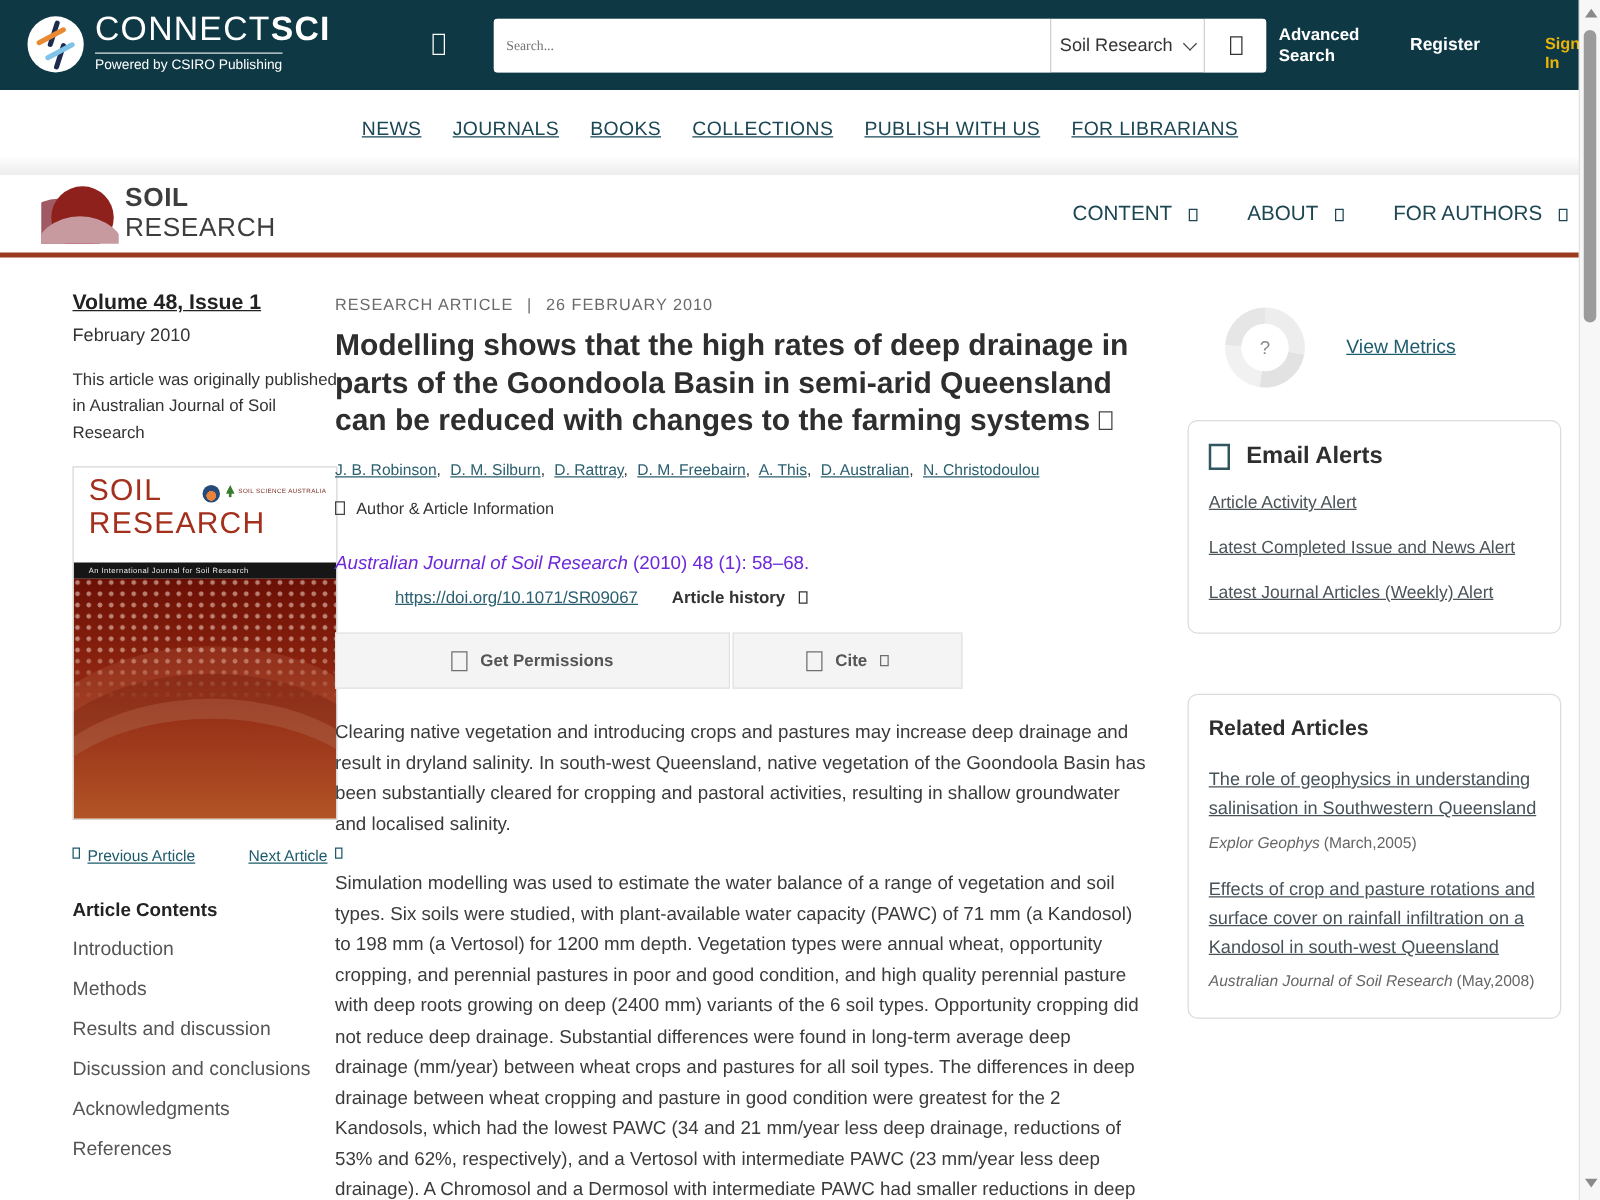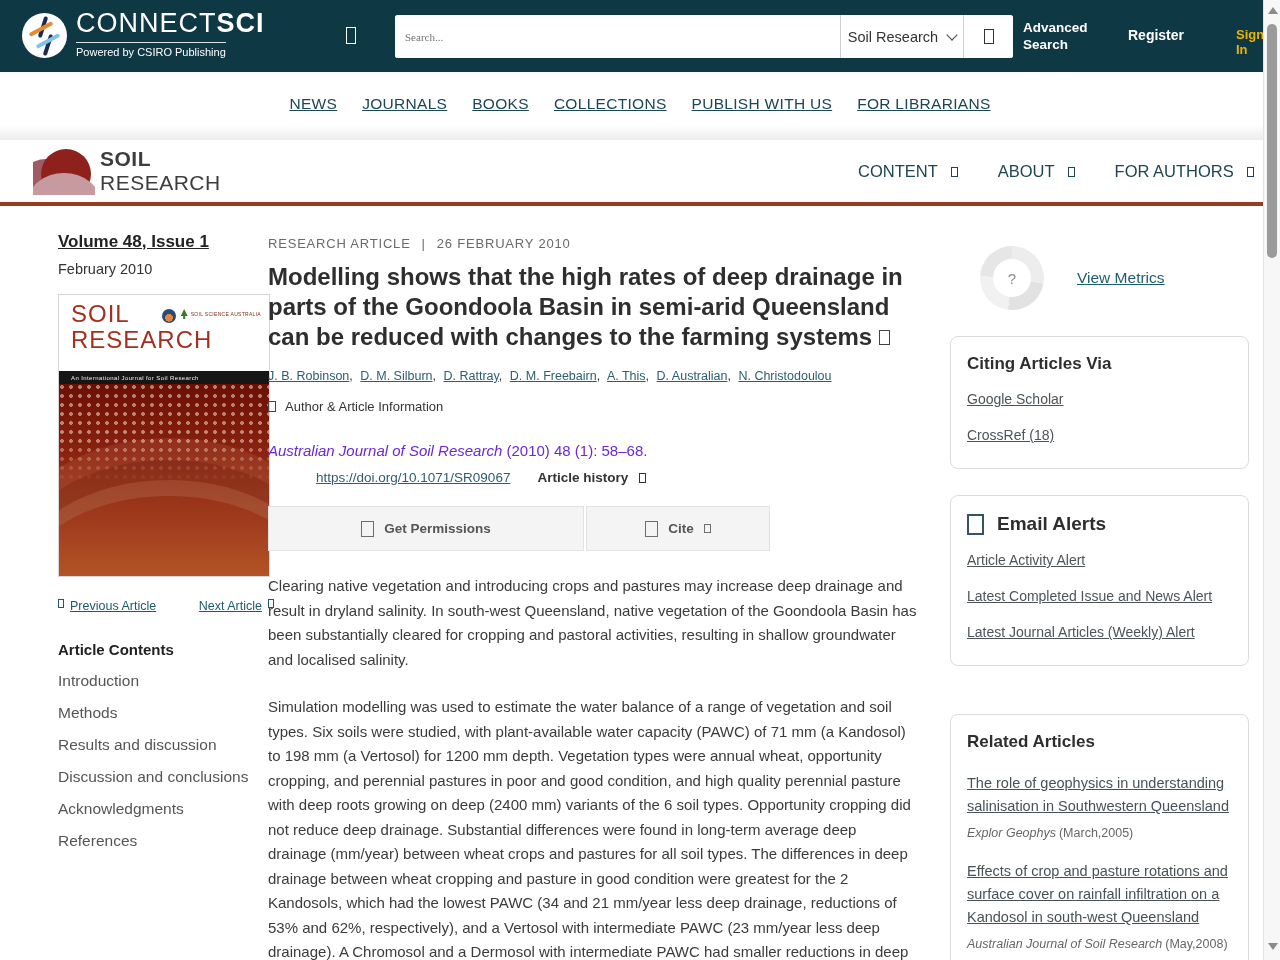--- a/index.html
+++ b/index.html
@@ -200,20 +200,21 @@
         <span class="tofu"></span>
     </a>
   </div>
 </div>
 
 <div class="content">
 
   <div class="sidebar">
     <a class="issue-title">Volume 48, Issue 1</a>
     <div class="issue-date">February 2010</div>
+    <div class="issue-note">This article was originally published in Australian Journal of Soil Research</div>
 
     <div class="cover">
       <div class="cover-title">
         <div>SOIL</div>
         <div>RESEARCH</div>
       </div>
       <div class="cover-logos">
         <span class="clogo1"></span>
         <span class="clogo2">
           <span class="ctree"></span>
@@ -302,25 +303,20 @@
   </div>
 
   <div class="rail">
     <div class="metrics">
       <div class="donut">
         <div class="donut-hole">?</div>
       </div>
       <a class="vm-link">View Metrics</a>
     </div>
 
-    <div class="box">
-      <div class="box-h">Citing Articles Via</div>
-      <a class="rl">Google Scholar</a>
-      <a class="rl">CrossRef (18)</a>
-    </div>
 
     <div class="box">
       <div class="alerts-h">
         <span class="tofu"></span>
         <span>Email Alerts</span>
       </div>
       <a class="rl">Article Activity Alert</a>
       <a class="rl">Latest Completed Issue and News Alert</a>
       <a class="rl">Latest Journal Articles (Weekly) Alert</a>
     </div>

